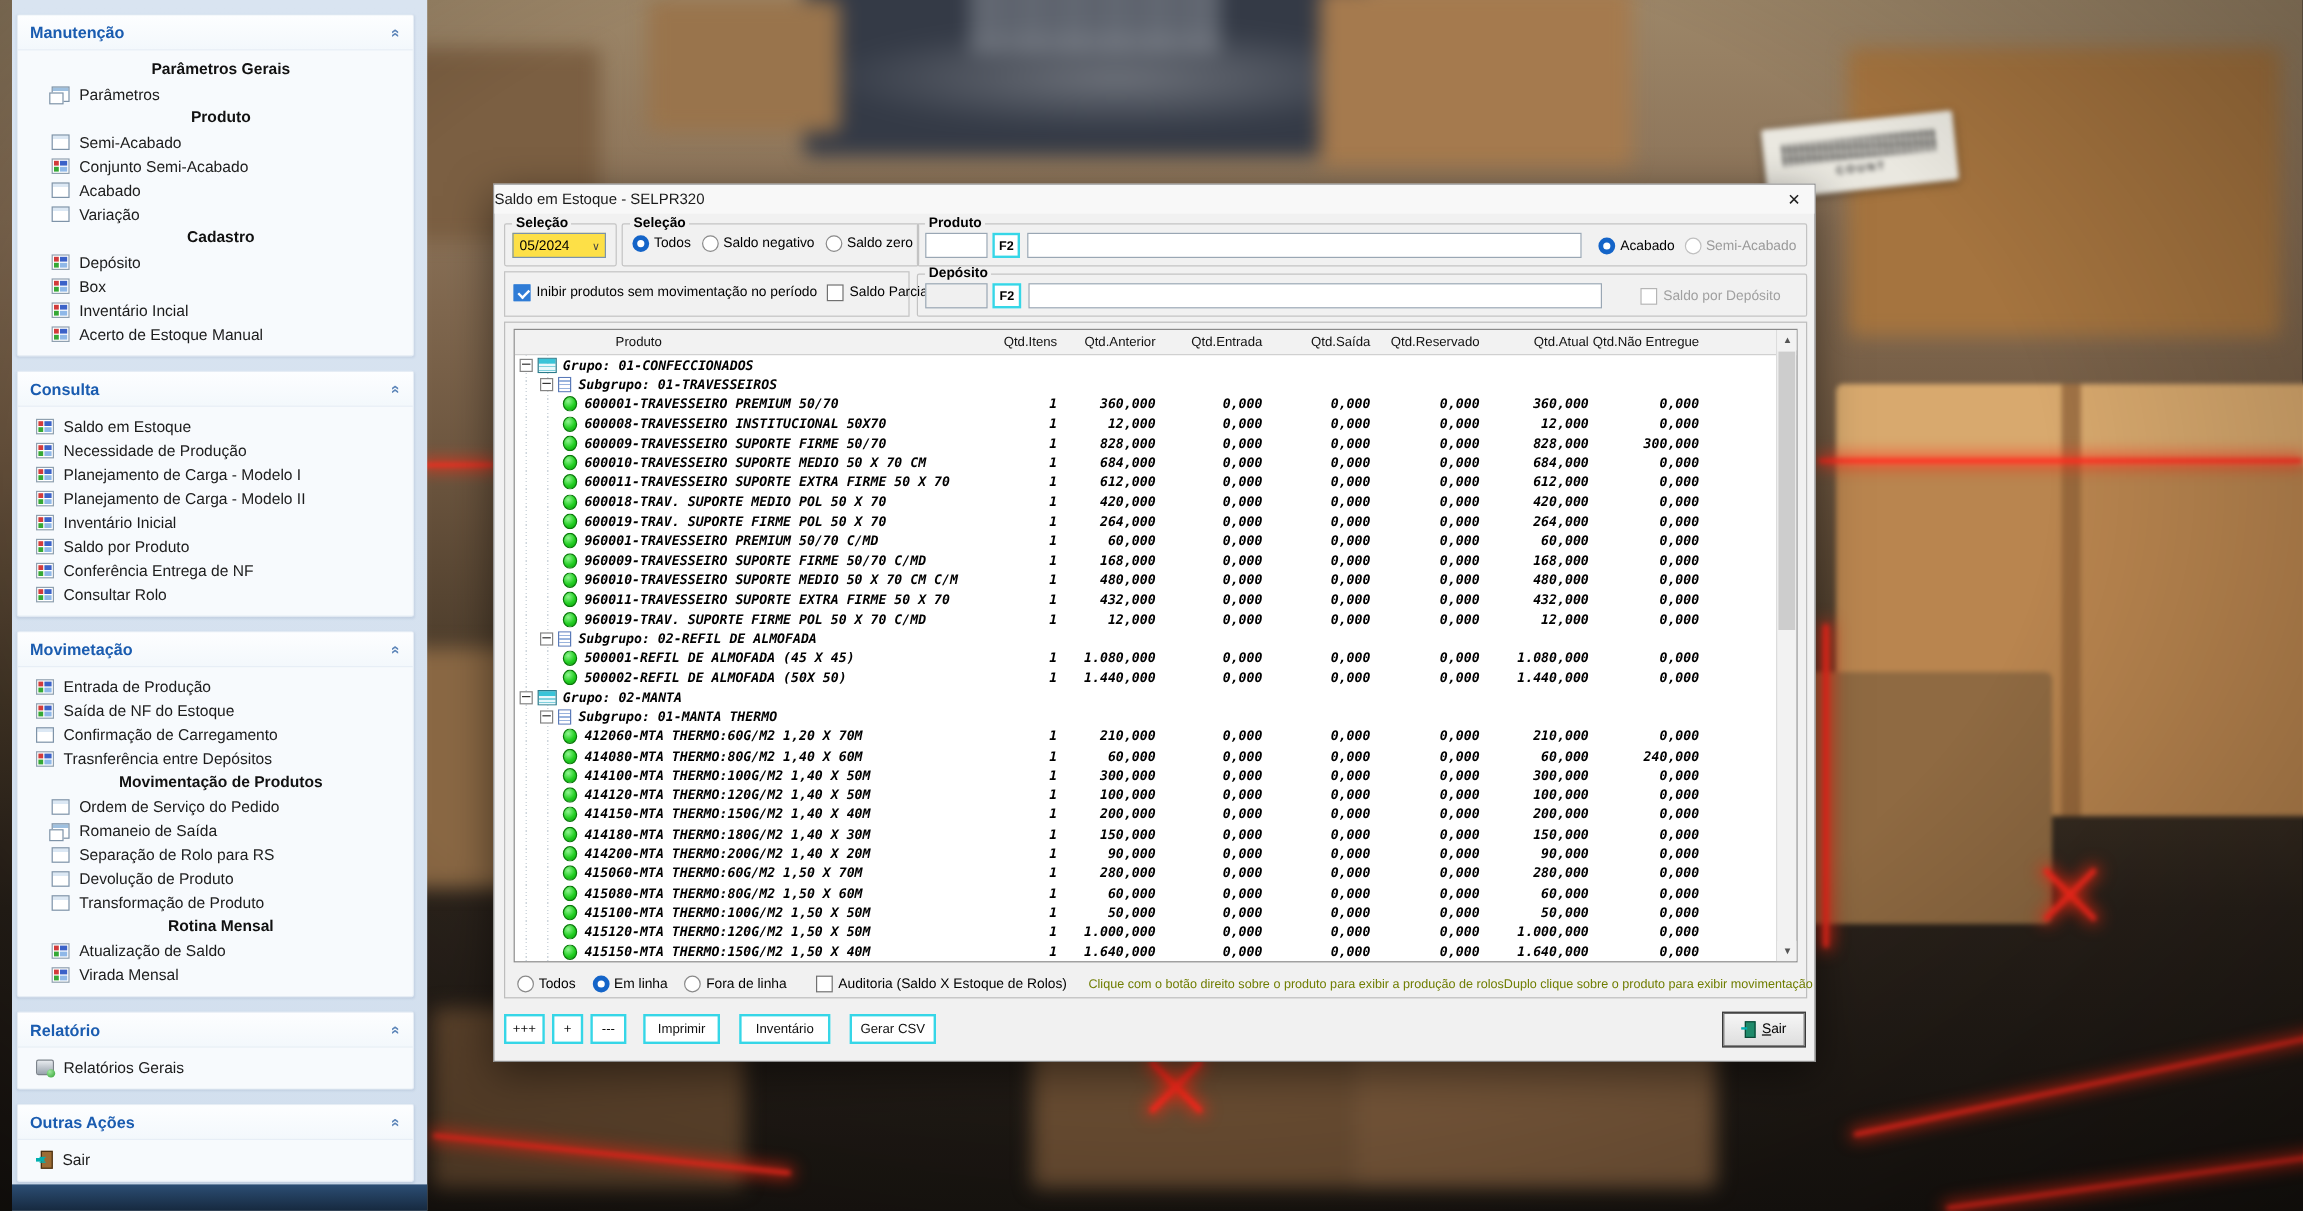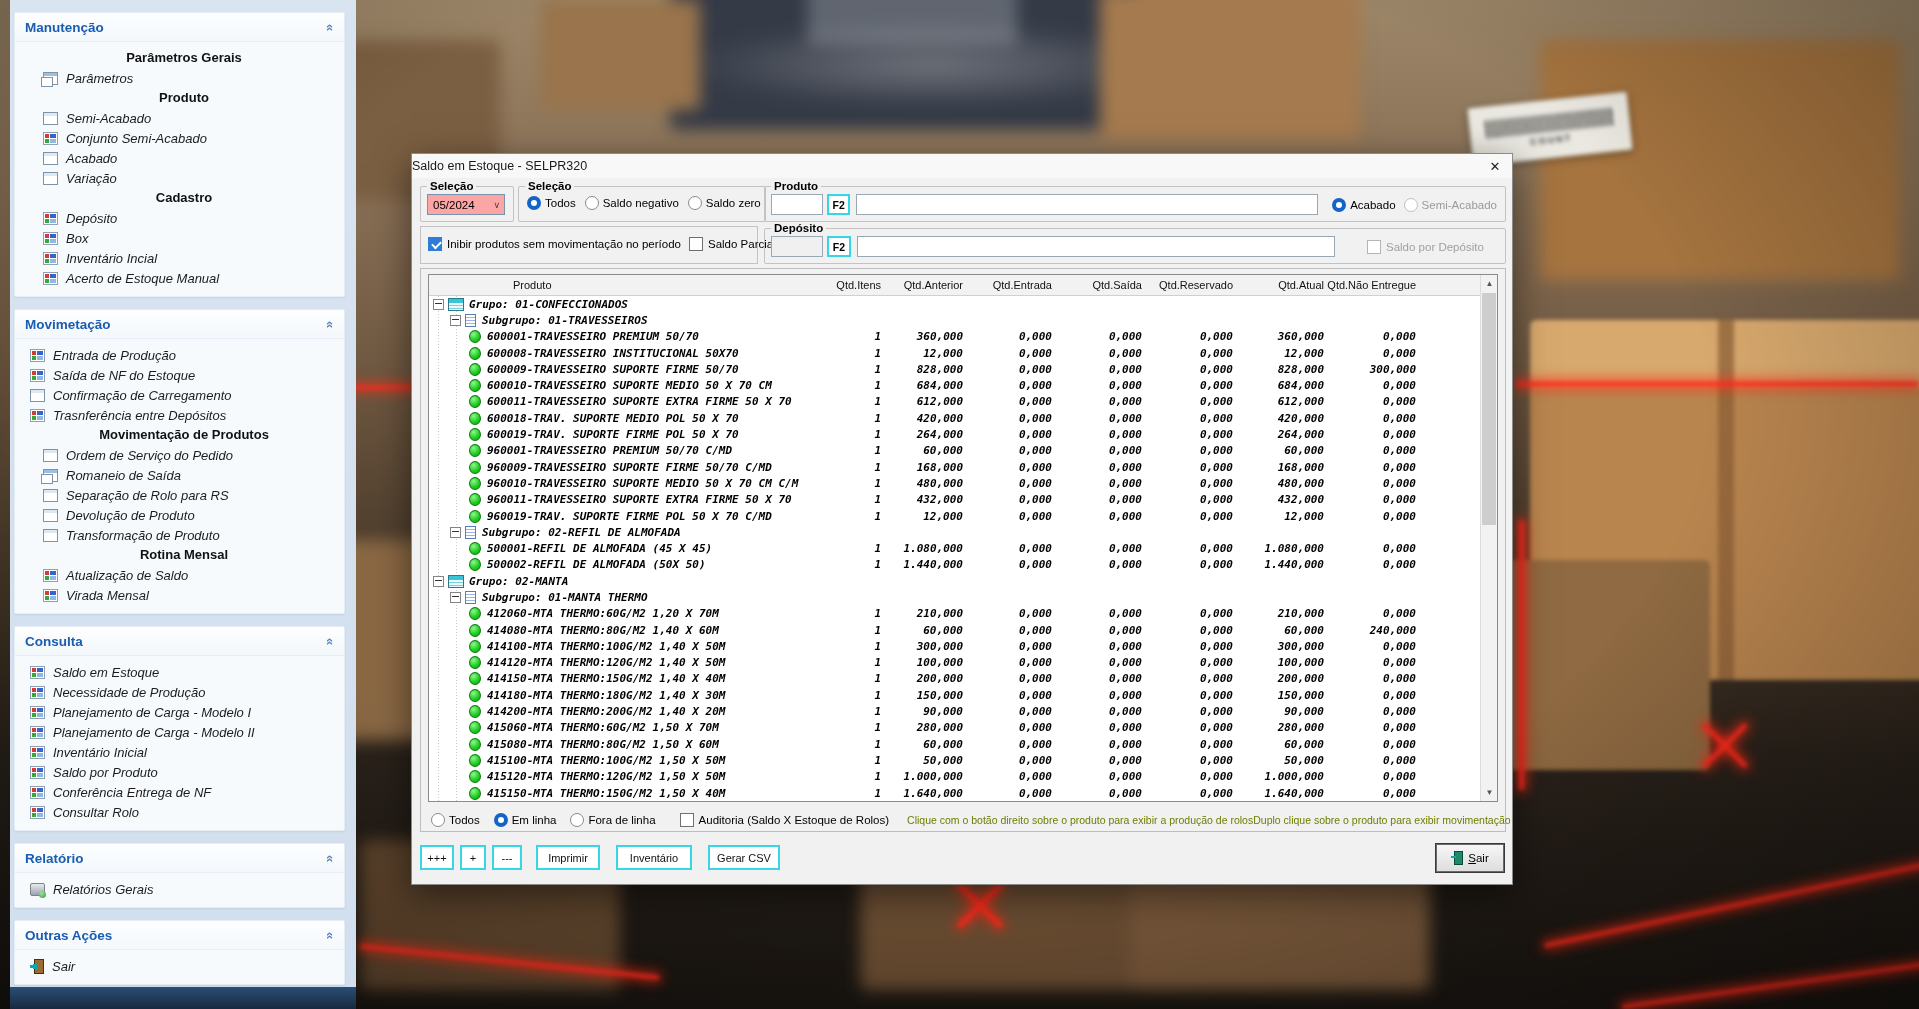--- a/index.html
+++ b/index.html
@@ -30,21 +30,21 @@
            box-shadow:0 1px 2px rgba(70,100,140,.12);padding-bottom:8px;}
   .sb-head{display:flex;align-items:center;justify-content:space-between;height:28px;padding:0 10px 0 10px;
            border-bottom:1px solid #e7eef6;background:linear-gradient(180deg,#fdfeff,#f3f8fc);}
   .sb-title{color:#1a5cb0;font-weight:bold;font-size:13.5px;}
   .sb-chev{color:#5b84b8;font-weight:bold;font-size:13px;transform:rotate(90deg);cursor:pointer;}
   .sb-body{padding-top:6px;}
   .sb-subhead{font-weight:bold;font-size:13px;color:#111;padding:3px 0 3px 9px;height:14px;line-height:14px;}
   .sb-item{display:flex;align-items:center;height:20px;font-size:13px;color:#1c1c1c;cursor:pointer;}
   .sb-item.ind0{padding-left:15px;}
   .sb-item.ind1{padding-left:28px;}
-  .sb-lbl{white-space:nowrap;font-style:italic;}
+  .sb-lbl{white-space:nowrap;}
   .ic{width:15px;height:13px;flex:none;margin-right:8px;box-sizing:border-box;position:relative;}
   .grid-icon{border:1px solid #8fa0b0;background:
       linear-gradient(#d23b3b,#d23b3b) 1px 1px/4px 4px no-repeat,
       linear-gradient(#3b62c8,#3b62c8) 6px 1px/6px 4px no-repeat,
       linear-gradient(#35a835,#35a835) 1px 6px/4px 4px no-repeat,
       linear-gradient(#8fb8e8,#8fb8e8) 6px 6px/6px 4px no-repeat,#fff;}
   .form-icon{border:1px solid #7e93a8;background:linear-gradient(180deg,#dce8f4 0 3px,#fff 3px);}
   .window-icon{border:1px solid #7e93a8;background:linear-gradient(180deg,#9ec0e0 0 3px,#fff 3px);}
   .window-icon::before{content:"";position:absolute;left:-3px;bottom:-3px;width:10px;height:8px;
       border:1px solid #7e93a8;background:#fff;}
@@ -61,21 +61,21 @@
   .dialog{position:absolute;left:411px;top:153px;width:1102px;height:732px;z-index:3;background:#f1f1f1;
           border:1px solid #8a8a8a;box-sizing:border-box;box-shadow:0 10px 34px rgba(0,0,0,.5);font-size:12px;}
   .titlebar{position:absolute;left:0;top:0;right:0;height:24px;background:#f8f8f8;display:flex;align-items:center;}
   .title{font-size:12.5px;color:#1a1a1a;}
   .closebtn{margin-left:auto;width:34px;text-align:center;font-size:13px;color:#222;cursor:pointer;}
 
   fieldset.grp{position:absolute;border:1px solid #c3c3c3;border-radius:2px;margin:0;padding:0;box-sizing:border-box;background:transparent;}
   fieldset.grp legend{font-size:11.5px;font-weight:bold;margin-left:6px;padding:0 3px;}
   .inrow{position:absolute;display:flex;align-items:center;}
 
-  .combo{display:flex;align-items:center;width:78px;height:21px;border:1px solid #7a93ad;background:#fca5a5;
+  .combo{display:flex;align-items:center;width:78px;height:21px;border:1px solid #7a93ad;background:#fde047;
          font-size:11.5px;padding-left:5px;box-sizing:border-box;cursor:pointer;}
   .combo .arrow{margin-left:auto;margin-right:4px;font-size:9px;color:#444;}
 
   .rd{width:14px;height:14px;border-radius:50%;border:1px solid #8a8a8a;background:#fff;box-sizing:border-box;flex:none;cursor:pointer;}
   .rd.sel{border:4.5px solid #1464c8;}
   .rd.dis{border-color:#c0c0c0;}
   .rlbl{font-size:11.5px;margin:0 0 0 4px;white-space:nowrap;}
   .rlbl.dis{color:#9a9a9a;}
 
   .cb{width:14px;height:14px;border:1px solid #707070;background:#fff;box-sizing:border-box;flex:none;position:relative;cursor:pointer;}
@@ -224,109 +224,109 @@
               <span class="sb-lbl">Inventário Incial</span>
             </div>
             <div class="sb-item ind1">
               <span class="ic grid-icon"></span>
               <span class="sb-lbl">Acerto de Estoque Manual</span>
             </div>
           </div>
         </div>
         <div class="sb-card">
           <div class="sb-head">
-            <span class="sb-title">Movimetação</span>
+            <span class="sb-title">Consulta</span>
             <span class="sb-chev">«</span>
           </div>
           <div class="sb-body">
             <div class="sb-item ind0">
               <span class="ic grid-icon"></span>
-              <span class="sb-lbl">Entrada de Produção</span>
-            </div>
-            <div class="sb-item ind0">
-              <span class="ic grid-icon"></span>
-              <span class="sb-lbl">Saída de NF do Estoque</span>
-            </div>
-            <div class="sb-item ind0">
-              <span class="ic form-icon"></span>
-              <span class="sb-lbl">Confirmação de Carregamento</span>
-            </div>
-            <div class="sb-item ind0">
-              <span class="ic grid-icon"></span>
-              <span class="sb-lbl">Trasnferência entre Depósitos</span>
-            </div>
-            <div class="sb-subhead">Movimentação de Produtos</div>
-            <div class="sb-item ind1">
-              <span class="ic form-icon"></span>
-              <span class="sb-lbl">Ordem de Serviço do Pedido</span>
-            </div>
-            <div class="sb-item ind1">
-              <span class="ic window-icon"></span>
-              <span class="sb-lbl">Romaneio de Saída</span>
-            </div>
-            <div class="sb-item ind1">
-              <span class="ic form-icon"></span>
-              <span class="sb-lbl">Separação de Rolo para RS</span>
-            </div>
-            <div class="sb-item ind1">
-              <span class="ic form-icon"></span>
-              <span class="sb-lbl">Devolução de Produto</span>
-            </div>
-            <div class="sb-item ind1">
-              <span class="ic form-icon"></span>
-              <span class="sb-lbl">Transformação de Produto</span>
-            </div>
-            <div class="sb-subhead">Rotina Mensal</div>
-            <div class="sb-item ind1">
-              <span class="ic grid-icon"></span>
-              <span class="sb-lbl">Atualização de Saldo</span>
-            </div>
-            <div class="sb-item ind1">
-              <span class="ic grid-icon"></span>
-              <span class="sb-lbl">Virada Mensal</span>
+              <span class="sb-lbl">Saldo em Estoque</span>
+            </div>
+            <div class="sb-item ind0">
+              <span class="ic grid-icon"></span>
+              <span class="sb-lbl">Necessidade de Produção</span>
+            </div>
+            <div class="sb-item ind0">
+              <span class="ic grid-icon"></span>
+              <span class="sb-lbl">Planejamento de Carga - Modelo I</span>
+            </div>
+            <div class="sb-item ind0">
+              <span class="ic grid-icon"></span>
+              <span class="sb-lbl">Planejamento de Carga - Modelo II</span>
+            </div>
+            <div class="sb-item ind0">
+              <span class="ic grid-icon"></span>
+              <span class="sb-lbl">Inventário Inicial</span>
+            </div>
+            <div class="sb-item ind0">
+              <span class="ic grid-icon"></span>
+              <span class="sb-lbl">Saldo por Produto</span>
+            </div>
+            <div class="sb-item ind0">
+              <span class="ic grid-icon"></span>
+              <span class="sb-lbl">Conferência Entrega de NF</span>
+            </div>
+            <div class="sb-item ind0">
+              <span class="ic grid-icon"></span>
+              <span class="sb-lbl">Consultar Rolo</span>
             </div>
           </div>
         </div>
         <div class="sb-card">
           <div class="sb-head">
-            <span class="sb-title">Consulta</span>
+            <span class="sb-title">Movimetação</span>
             <span class="sb-chev">«</span>
           </div>
           <div class="sb-body">
             <div class="sb-item ind0">
               <span class="ic grid-icon"></span>
-              <span class="sb-lbl">Saldo em Estoque</span>
-            </div>
-            <div class="sb-item ind0">
-              <span class="ic grid-icon"></span>
-              <span class="sb-lbl">Necessidade de Produção</span>
-            </div>
-            <div class="sb-item ind0">
-              <span class="ic grid-icon"></span>
-              <span class="sb-lbl">Planejamento de Carga - Modelo I</span>
-            </div>
-            <div class="sb-item ind0">
-              <span class="ic grid-icon"></span>
-              <span class="sb-lbl">Planejamento de Carga - Modelo II</span>
-            </div>
-            <div class="sb-item ind0">
-              <span class="ic grid-icon"></span>
-              <span class="sb-lbl">Inventário Inicial</span>
-            </div>
-            <div class="sb-item ind0">
-              <span class="ic grid-icon"></span>
-              <span class="sb-lbl">Saldo por Produto</span>
-            </div>
-            <div class="sb-item ind0">
-              <span class="ic grid-icon"></span>
-              <span class="sb-lbl">Conferência Entrega de NF</span>
-            </div>
-            <div class="sb-item ind0">
-              <span class="ic grid-icon"></span>
-              <span class="sb-lbl">Consultar Rolo</span>
+              <span class="sb-lbl">Entrada de Produção</span>
+            </div>
+            <div class="sb-item ind0">
+              <span class="ic grid-icon"></span>
+              <span class="sb-lbl">Saída de NF do Estoque</span>
+            </div>
+            <div class="sb-item ind0">
+              <span class="ic form-icon"></span>
+              <span class="sb-lbl">Confirmação de Carregamento</span>
+            </div>
+            <div class="sb-item ind0">
+              <span class="ic grid-icon"></span>
+              <span class="sb-lbl">Trasnferência entre Depósitos</span>
+            </div>
+            <div class="sb-subhead">Movimentação de Produtos</div>
+            <div class="sb-item ind1">
+              <span class="ic form-icon"></span>
+              <span class="sb-lbl">Ordem de Serviço do Pedido</span>
+            </div>
+            <div class="sb-item ind1">
+              <span class="ic window-icon"></span>
+              <span class="sb-lbl">Romaneio de Saída</span>
+            </div>
+            <div class="sb-item ind1">
+              <span class="ic form-icon"></span>
+              <span class="sb-lbl">Separação de Rolo para RS</span>
+            </div>
+            <div class="sb-item ind1">
+              <span class="ic form-icon"></span>
+              <span class="sb-lbl">Devolução de Produto</span>
+            </div>
+            <div class="sb-item ind1">
+              <span class="ic form-icon"></span>
+              <span class="sb-lbl">Transformação de Produto</span>
+            </div>
+            <div class="sb-subhead">Rotina Mensal</div>
+            <div class="sb-item ind1">
+              <span class="ic grid-icon"></span>
+              <span class="sb-lbl">Atualização de Saldo</span>
+            </div>
+            <div class="sb-item ind1">
+              <span class="ic grid-icon"></span>
+              <span class="sb-lbl">Virada Mensal</span>
             </div>
           </div>
         </div>
         <div class="sb-card">
           <div class="sb-head">
             <span class="sb-title">Relatório</span>
             <span class="sb-chev">«</span>
           </div>
           <div class="sb-body">
             <div class="sb-item ind0">

